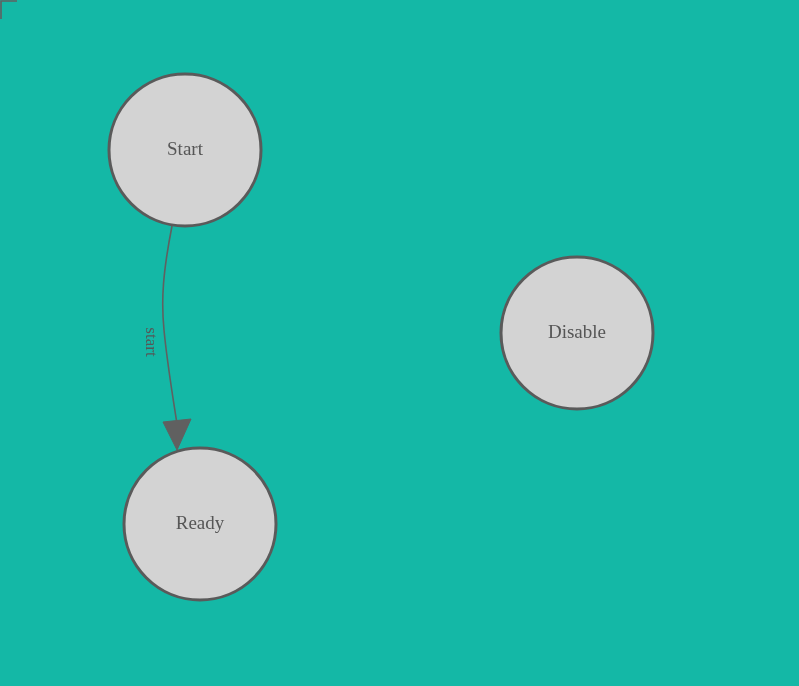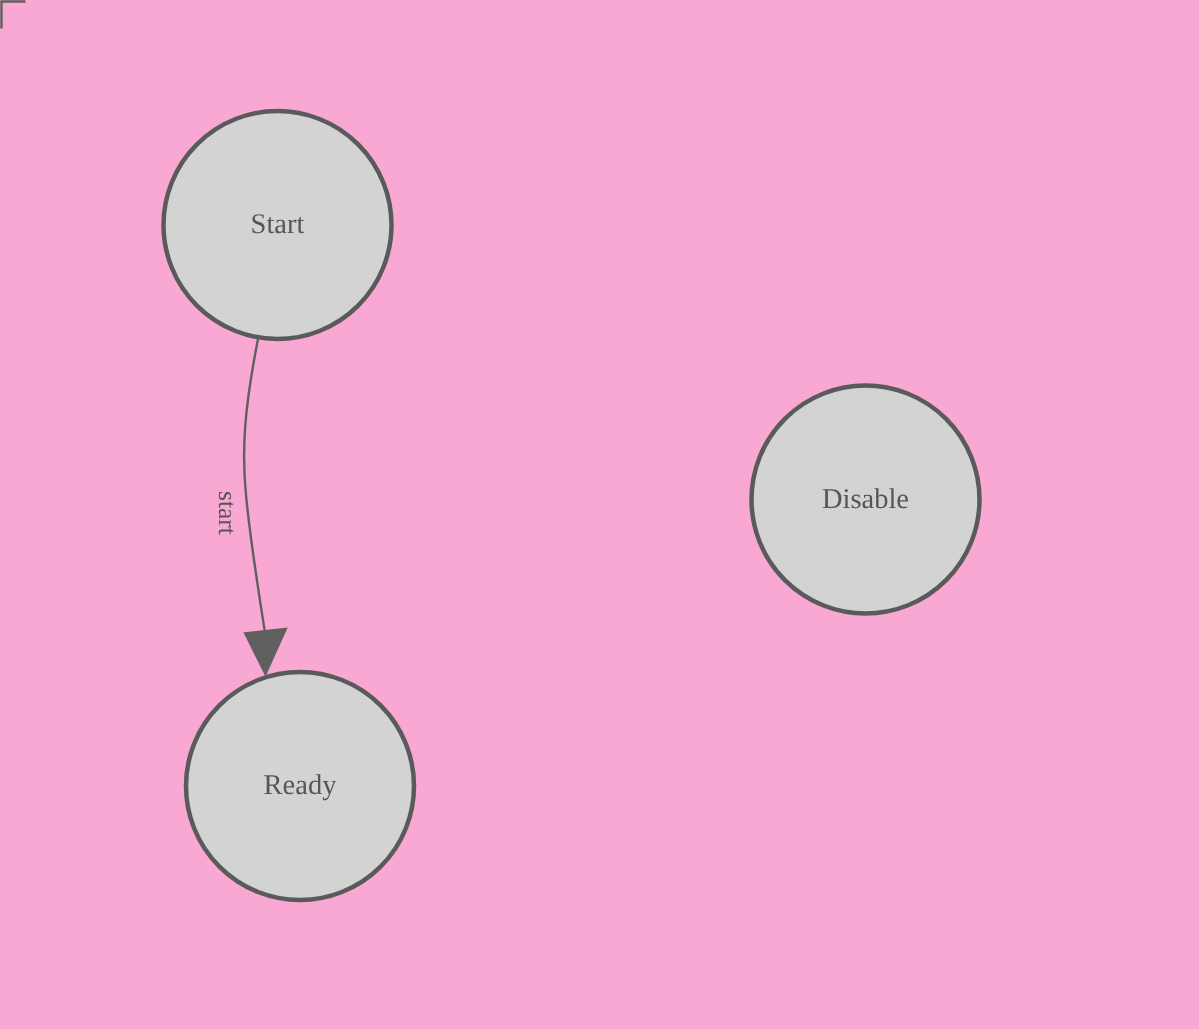--- a/index.html
+++ b/index.html
@@ -56,21 +56,21 @@
   }
   .corner-mark {
     fill: none;
     stroke: #606060;
     stroke-width: 1.6;
   }
 </style>
 </head>
 <body>
 
-<div id="canvas" style="width: 799px; height: 686px; background: #f9a8d4;">
+<div id="canvas" style="width: 799px; height: 686px; background: #14b8a6;">
   <svg id="diagram-svg" viewBox="0 0 799 686" xmlns="http://www.w3.org/2000/svg" style="width: 799px; height: 686px;">
 
     <path class="corner-mark" d="M 1 19 L 1 1 L 17 1" style="stroke: rgb(96, 96, 96);"></path>
 
     <g>
       <path class="edge-path" d="M 172 226 C 163 272 161 300 164 330 C 167 362 173 398 177 424" style="stroke: rgb(96, 96, 96);"></path>
       <path class="edge-arrowhead" d="M 163 422 L 191 419 L 177 450 Z" style="stroke: rgb(96, 96, 96); fill: rgb(96, 96, 96);"></path>
       <text class="edge-label" transform="translate(150,342) rotate(90)" style="fill: rgb(86, 86, 86);">start</text>
     </g>
 

